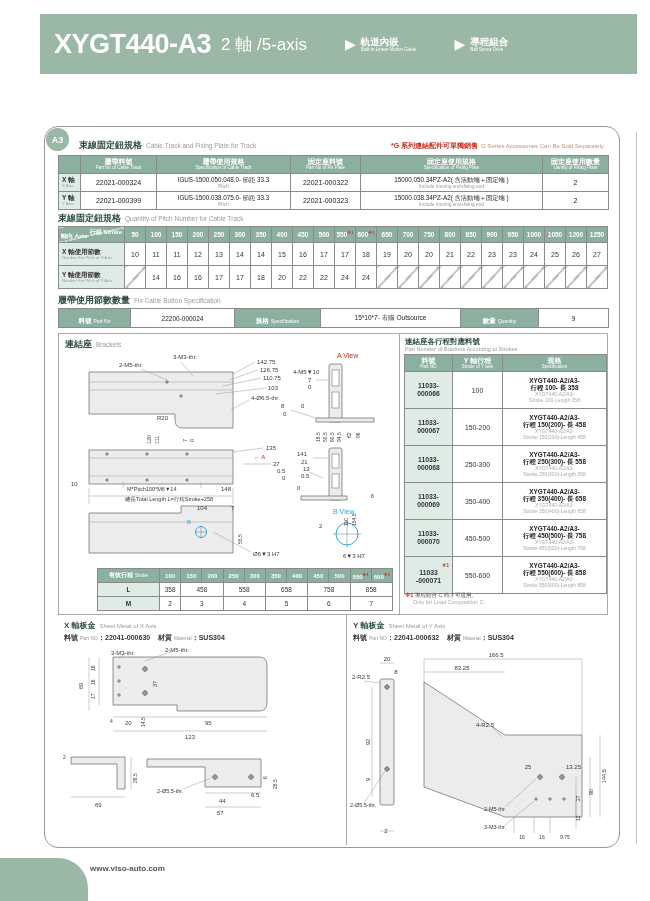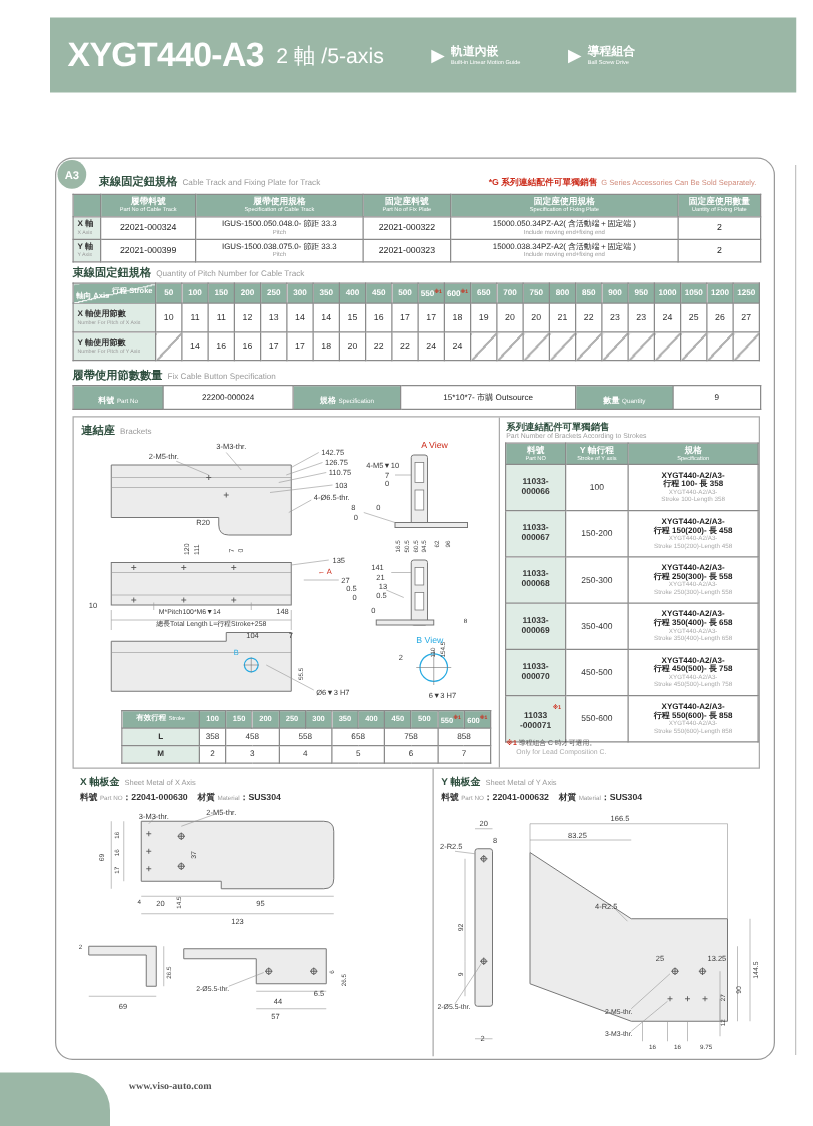--- a/index.html
+++ b/index.html
@@ -85,21 +85,21 @@
   #bp-foot .en{color:#aaa;margin-left:8px;}
   
   #bottom-divider{position:absolute;left:301px;top:488px;width:1px;height:230px;background:#aaa;}
   .sheet-title{position:absolute;font-size:8px;font-weight:bold;color:#2f4f3f;white-space:nowrap;}
   .sheet-title .en{font-size:6px;font-weight:normal;color:#9a9a9a;margin-left:4px;}
   .part-line{position:absolute;font-size:7px;font-weight:bold;color:#333;white-space:nowrap;}
   .part-line .en{font-size:5px;color:#999;font-weight:normal;}
   svg text{font-family:"Liberation Sans","DejaVu Sans",sans-serif;}
   
   #footer-shape{position:absolute;left:0;top:858px;width:88px;height:43px;background:#9bb7a6;border-top-right-radius:30px;}
-  #footer-url{position:absolute;left:103px;top:864px;font-size:8px;font-weight:bold;color:#555;font-family:Liberation Serif, serif;}
+  #footer-url{position:absolute;left:90px;top:864px;font-size:8px;font-weight:bold;color:#555;}
 </style>
 </head>
 <body>
 
 <div id="page">
 
   <div id="banner">
     <span class="model">XYGT440-A3</span>
     <span class="axis-sub">2 軸 /5-axis</span>
     <div class="feature">
@@ -476,21 +476,21 @@
               <td colspan="2">3</td>
               <td colspan="2">4</td>
               <td colspan="2">5</td>
               <td colspan="2">6</td>
               <td colspan="2">7</td>
             </tr>
       </tbody>
         </table>
 
       <div id="bp-title">
-        <span>系列連結配件可單獨銷售</span>
+        <span>連結座各行程對應料號</span>
         <span class="en">Part Number of Brackets According to Strokes</span>
       </div>
       <table id="bpt">
         <colgroup>
             <col style="width:48px">
             <col style="width:50px">
             <col style="width:104px">
           </colgroup>
         <tbody>
             <tr>

